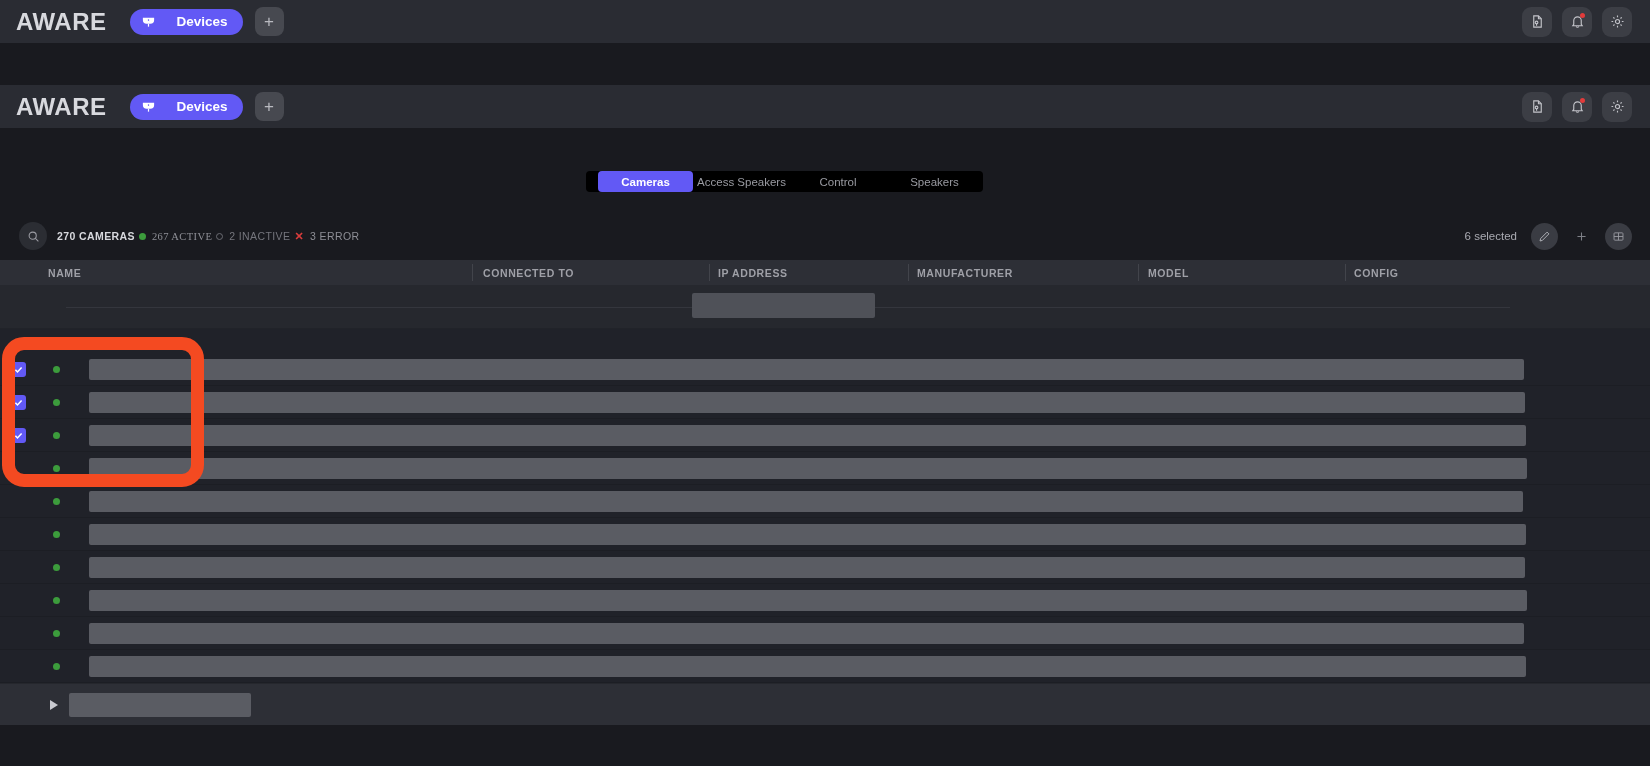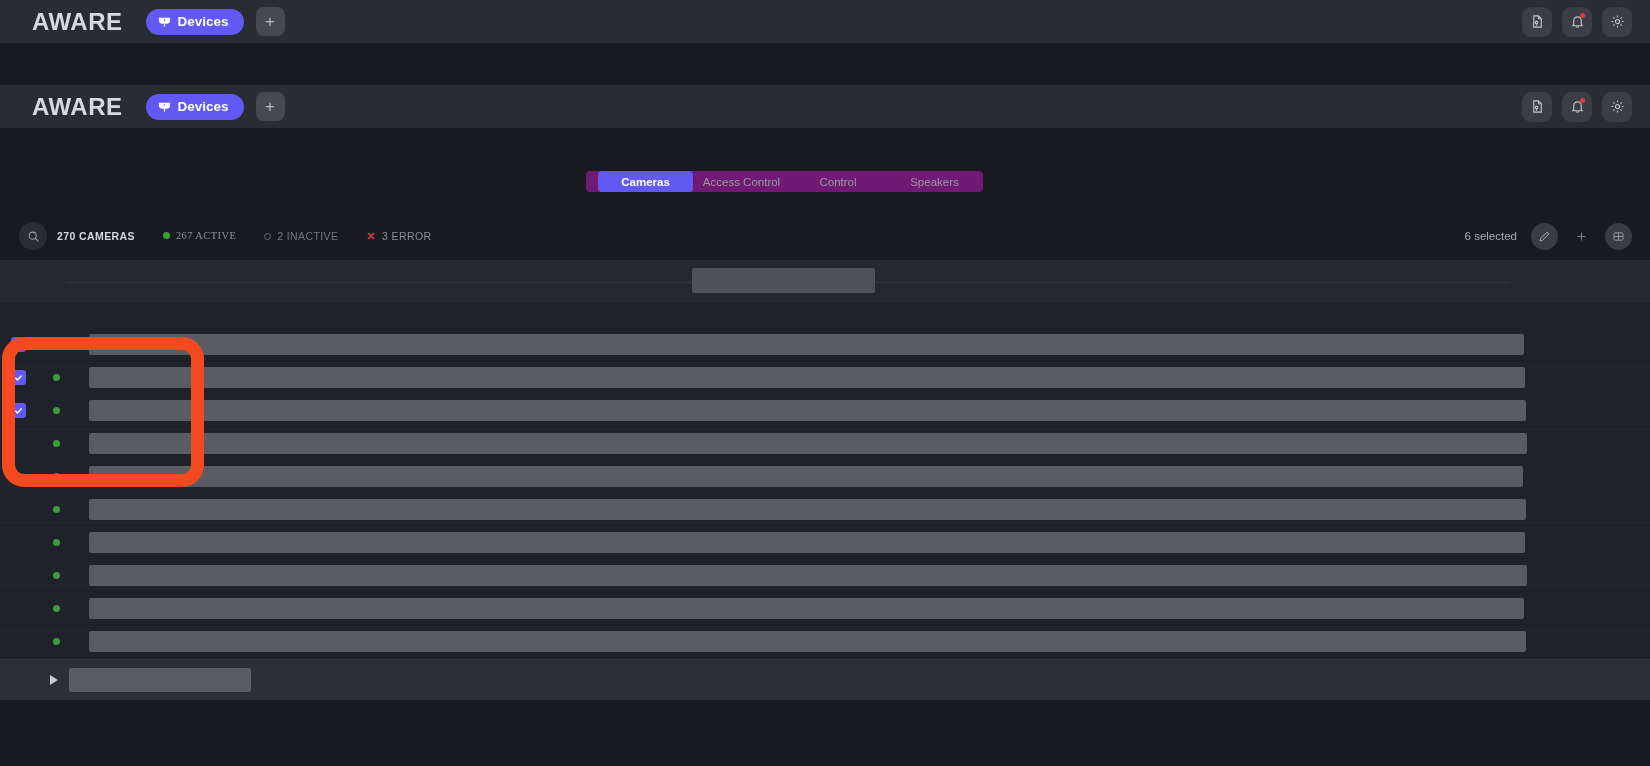--- a/index.html
+++ b/index.html
@@ -16,27 +16,27 @@
     position: absolute; left: 0; width: 1650px; height: 43px;
     background: #2a2c33; display: flex; align-items: center;
   }
   .topbar.first { top: 0; }
   .topbar.second { top: 85px; }
   .gap-strip {
     position: absolute; top: 43px; left: 0; width: 1650px; height: 42px;
     background: #191a1f;
   }
   .brand {
-    margin-left: 32px; font-size: 24px; font-weight: bold;
+    margin-left: 16px; font-size: 24px; font-weight: bold;
     color: #d8d9de; letter-spacing: 0.5px;
   }
   .devices-btn {
     margin-left: 23px; height: 26px; padding: 0 15px 0 11px;
     background: #6259f5; border-radius: 15px;
-    display: flex; align-items: center; gap: 6px; cursor: pointer;
+    display: flex; align-items: center; gap: 21px; cursor: pointer;
   }
   .devices-btn .label { color: #fff; font-size: 13.5px; font-weight: bold; }
   .plus-btn {
     margin-left: 12px; width: 29px; height: 29px; border-radius: 8px;
     background: #474950; display: flex; align-items: center;
     justify-content: center; color: #b9bac0; font-size: 17px; cursor: pointer;
   }
   .top-icons {
     margin-left: auto; margin-right: 18px; display: flex; gap: 10px;
   }
@@ -46,38 +46,38 @@
     cursor: pointer; position: relative;
   }
   .badge-dot {
     position: absolute; top: 6px; right: 7px; width: 5px; height: 5px;
     border-radius: 50%; background: #e23b3b;
   }
 
   
   .tabbar {
     position: absolute; top: 171px; left: 586px; width: 397px; height: 21px;
-    background: #701a75; border-radius: 4px; display: flex; overflow: hidden; padding-left: 12px;
+    background: #000000; border-radius: 4px; display: flex; overflow: hidden; padding-left: 12px;
   }
   .tab {
     display: flex; align-items: center; justify-content: center;
     font-size: 11.5px; color: #9a9ba2; cursor: pointer; height: 100%;
   }
   .tab.active { background: #6259f5; color: #fff; font-weight: bold; border-radius: 4px; }
   .tab.t0 { width: 98px; } .tab.t1 { width: 100px; }
   .tab.t2 { width: 99px; } .tab.t3 { width: 100px; }
 
   
   .toolbar { position: absolute; top: 222px; left: 0; width: 1650px; height: 32px; }
   .search-btn {
     position: absolute; left: 19px; top: 0; width: 28px; height: 28px;
     border-radius: 50%; background: #2b2d33;
     display: flex; align-items: center; justify-content: center; cursor: pointer;
   }
-  .stats { position: absolute; left: 57px; top: 8px; display: flex; align-items: flex-start; gap: 28px; }
+  .stats { position: absolute; left: 57px; top: 8px; display: flex; align-items: center; gap: 4px; }
   .stat { display: flex; align-items: center; gap: 6px; font-size: 10.5px; letter-spacing: 0.4px; }
   .stat.total { color: #d7d8dd; font-weight: bold; }
   .stat.active { color: #8e8f96; font-family: Liberation Serif, serif; }
   .stat.inactive { color: #75767d; }
   .stat.error { color: #8e8f96; }
   .dot-green { width: 7px; height: 7px; border-radius: 50%; background: #3c9c3c; }
   .dot-hollow { width: 7px; height: 7px; border-radius: 50%; border: 1.3px solid #6a6b72; }
   .x-red { color: #d93c3c; font-size: 11px; font-weight: bold; line-height: 1; }
 
   .toolbar-right {
@@ -234,21 +234,21 @@
             <circle cx="8" cy="8" r="2.2"></circle>
             <path d="M8 1.6v1.8M8 12.6v1.8M1.6 8h1.8M12.6 8h1.8M3.5 3.5l1.3 1.3M11.2 11.2l1.3 1.3M12.5 3.5l-1.3 1.3M4.8 11.2l-1.3 1.3"></path>
           </svg>
         </span>
       </div>
     </div>
   </div>
 
   <div class="tabbar">
     <div class="tab t0 active">Cameras</div>
-    <div class="tab t1">Access Control</div>
+    <div class="tab t1">Access Speakers</div>
     <div class="tab t2">Control</div>
     <div class="tab t3">Speakers</div>
   </div>
 
   <div class="toolbar">
     <div class="search-btn">
       <span>
         <svg width="13" height="13" viewBox="0 0 16 16" fill="none" stroke="#9b9ca3" stroke-width="1.3">
           <circle cx="7" cy="7" r="4.4"></circle>
             <path d="M10.3 10.3L14 14"></path>
@@ -296,20 +296,33 @@
             <rect x="2.5" y="3.5" width="11" height="9" rx="1"></rect>
             <path d="M2.5 8h11M8 3.5v9"></path>
           </svg>
         </span>
       </div>
     </div>
   </div>
 
   <div class="table">
 
+    <div class="thead">
+      <div class="th" style="left:48px">NAME</div>
+      <div class="col-div" style="left:472px"></div>
+      <div class="th" style="left:483px">CONNECTED TO</div>
+      <div class="col-div" style="left:709px"></div>
+      <div class="th" style="left:718px">IP ADDRESS</div>
+      <div class="col-div" style="left:908px"></div>
+      <div class="th" style="left:917px">MANUFACTURER</div>
+      <div class="col-div" style="left:1138px"></div>
+      <div class="th" style="left:1148px">MODEL</div>
+      <div class="col-div" style="left:1345px"></div>
+      <div class="th" style="left:1354px">CONFIG</div>
+    </div>
 
     <div class="skeleton-row">
       <div class="sk-line"></div>
       <div class="sk-block"></div>
       <div class="sk-block2"></div>
     </div>
 
     <div class="rows" style="padding-top:24px">
         <div class="row">
           <div class="cb-cell">

